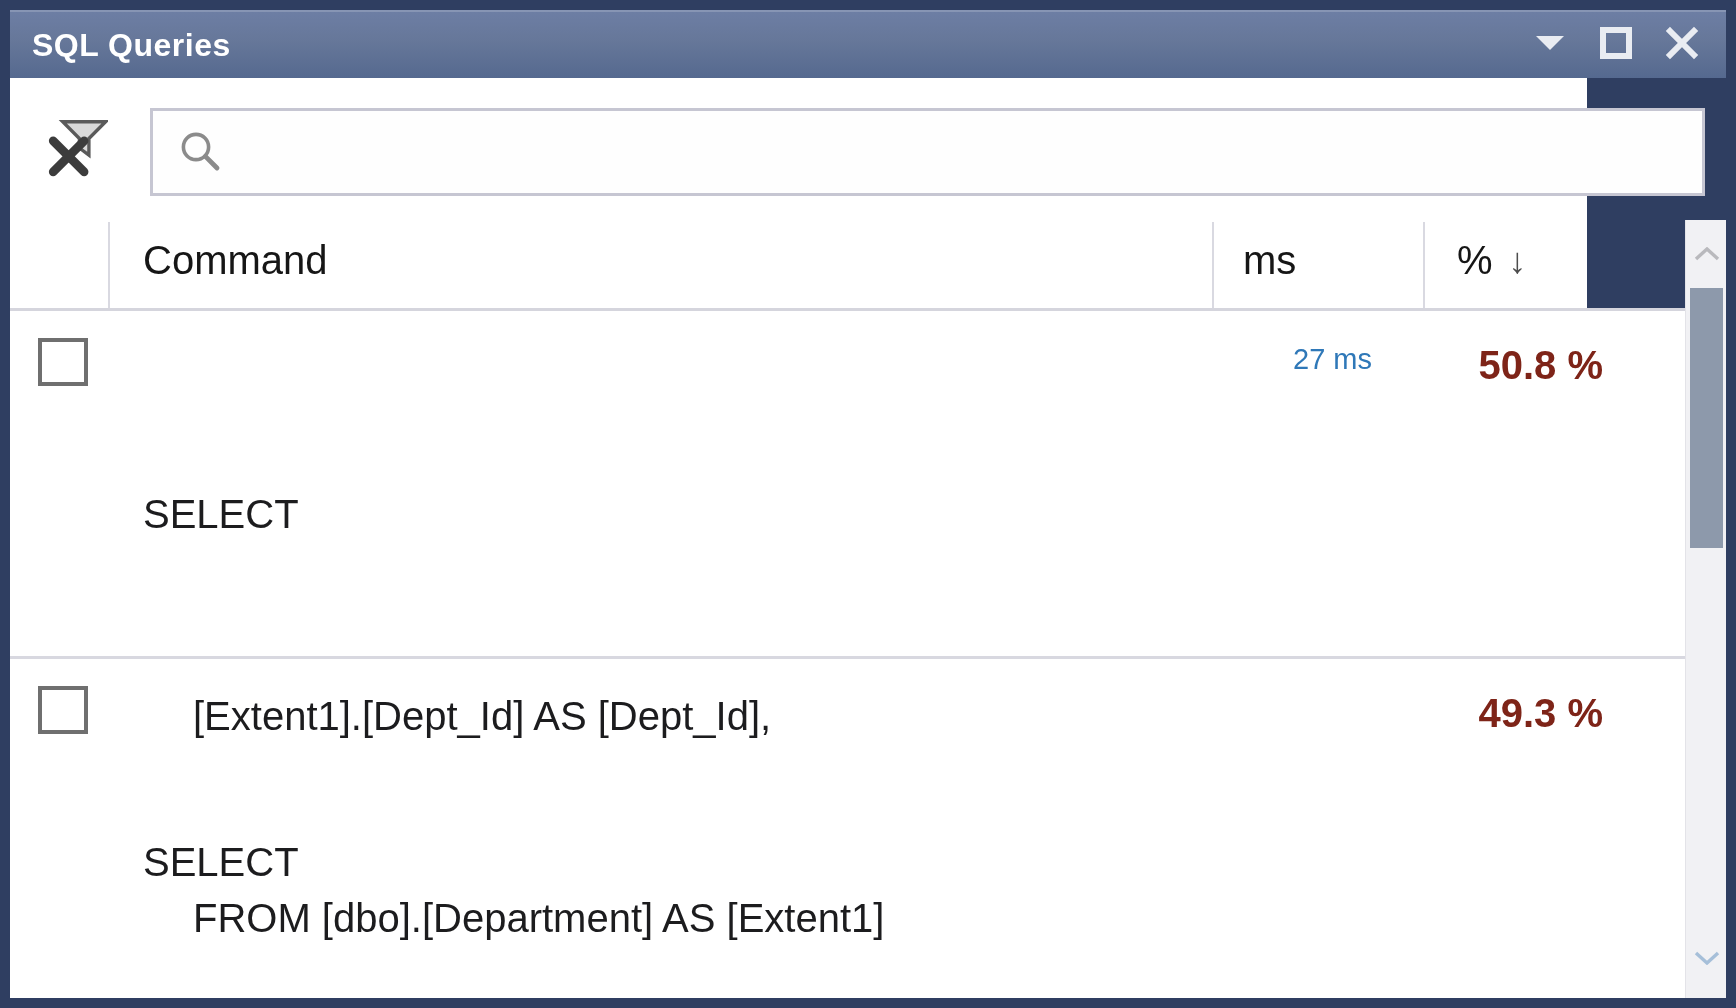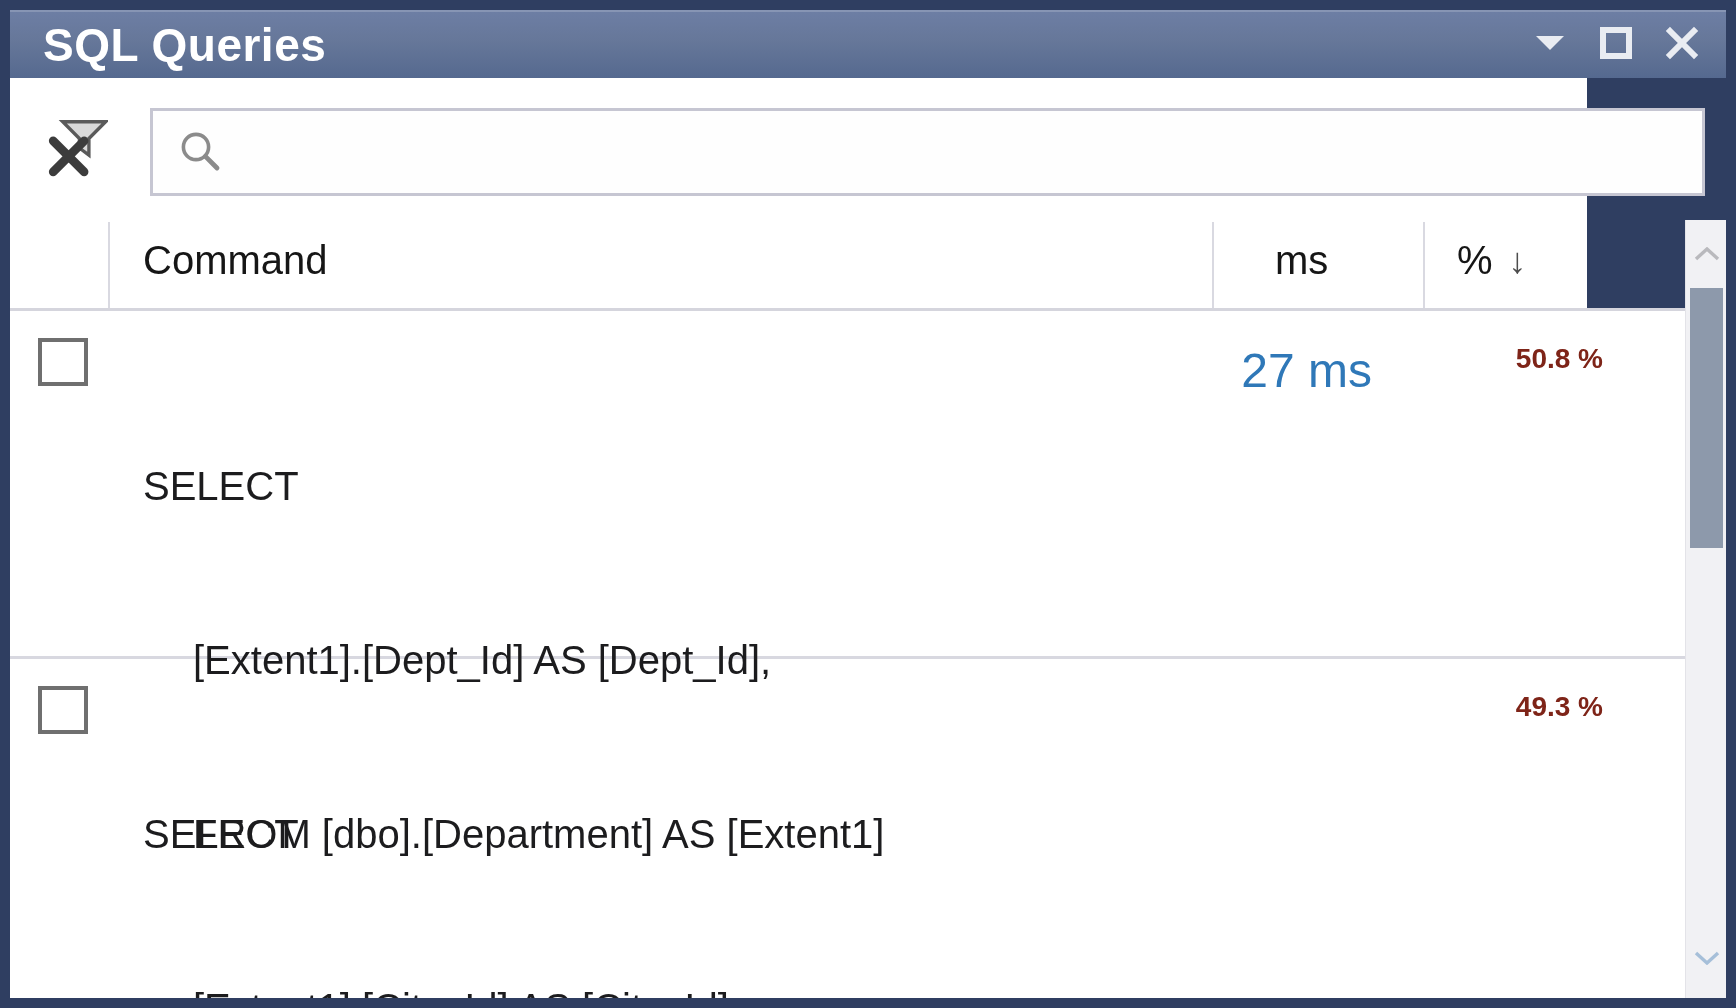--- a/index.html
+++ b/index.html
@@ -11,23 +11,22 @@
   }
 
   
   .titlebar {
     position:absolute; left:10px; top:10px; width:1716px; height:68px;
     background:linear-gradient(#6d7ea4, #667799 45%, #55698f);
     border-top:2px solid #8795b4;
     display:flex; align-items:center;
   }
   .titlebar-title {
-    color:#ffffff; font-size:46px; font-weight:600; letter-spacing:0.5px;
+    color:#ffffff; font-size:32px; font-weight:600; letter-spacing:0.5px;
     padding-left:22px;
-    margin-left:11px;
   }
   .titlebar-controls {
     margin-left:auto; display:flex; align-items:center; gap:30px; padding-right:26px;
   }
   .tb-btn { width:36px; height:36px; display:flex; align-items:center; justify-content:center; cursor:default; }
 
   
   .content {
     position:absolute; left:10px; top:78px; width:1577px; height:920px;
     background:#ffffff;
@@ -48,38 +47,38 @@
 
   
   .col-sep { position:absolute; top:144px; height:88px; width:2px; background:#d9d9e1; }
   .sep-1 { left:98px; }
   .sep-2 { left:1202px; }
   .sep-3 { left:1413px; }
   .header-underline { position:absolute; left:0; top:230px; width:1675px; height:3px; background:#d5d5dd; }
 
   .hdr { position:absolute; top:160px; font-size:40px; color:#161616; }
   .hdr-command { left:133px; }
-  .hdr-ms { left:1265px; }
+  .hdr-ms { left:1233px; }
   .hdr-pct { left:1447px; display:flex; align-items:center; gap:16px; }
   .sort-arrow { font-size:36px; color:#4d4d4d; line-height:1; }
 
   
   .rows { position:absolute; left:0; top:233px; width:1675px; height:687px; overflow:hidden; background:#fff; }
   .qrow { position:relative; width:100%; }
   .qrow-1 { height:348px; border-bottom:3px solid #d8d8e0; }
   .qrow-2 { height:400px; }
   .row-checkbox {
     position:absolute; left:28px; top:27px; width:50px; height:48px;
     border:4px solid #6f6f6f; background:#fff;
   }
   .sql { position:absolute; left:133px; top:30px; font-size:40px; line-height:58px; color:#1c1c1e; white-space:pre; }
-  .sql-line { display:block; }
+  .sql-line { display:block;margin-top:28px; }
   .sql-line.indent { padding-left:50px; }
-  .ms-val  { position:absolute; left:1202px; top:32px; width:160px; text-align:right; font-size:48px; color:#2f78b8; }
-  .pct-val { position:absolute; left:1413px; top:32px; width:180px; text-align:right; font-size:28px; font-weight:bold; color:#7e2418; }
+  .ms-val  { position:absolute; left:1202px; top:32px; width:160px; text-align:right; font-size:29px; color:#2f78b8; }
+  .pct-val { position:absolute; left:1413px; top:32px; width:180px; text-align:right; font-size:40px; font-weight:bold; color:#7e2418; }
 
   
   .scrollbar {
     position:absolute; left:1675px; top:142px; width:41px; height:778px;
     background:#f1f1f4; border-left:1px solid #e3e3e8;
   }
   .scroll-up   { position:absolute; left:0; top:16px;  width:41px; height:40px; display:flex; align-items:center; justify-content:center; }
   .scroll-down { position:absolute; left:0; top:788px; width:41px; height:40px; display:flex; align-items:center; justify-content:center; }
   .scrollbar .scroll-down { top:auto; bottom:18px; }
   .scroll-thumb { position:absolute; left:4px; top:68px; width:33px; height:260px; background:#8d99ab; }

